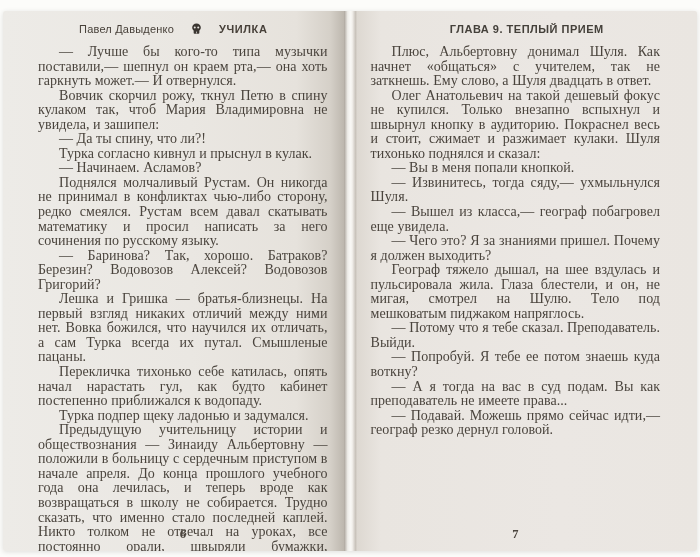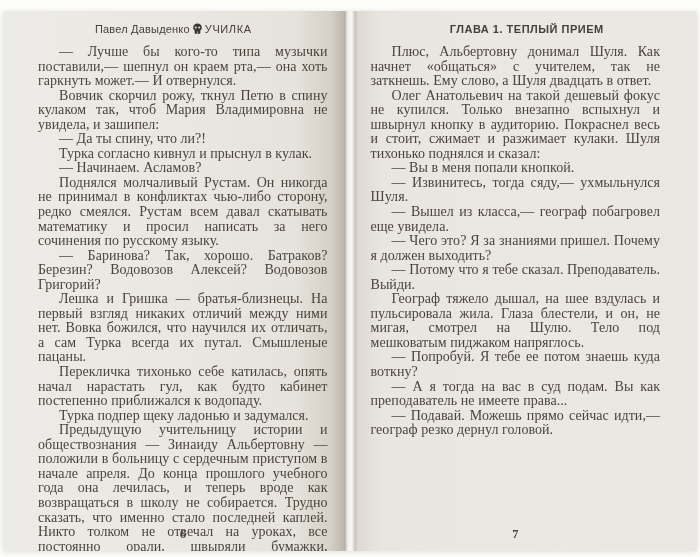--- a/index.html
+++ b/index.html
@@ -37,28 +37,28 @@
   .gutter {
     width: 13px;
     background: linear-gradient(to right, #aba49b 0%, #eeece8 28%, #f9f8f5 48%, #f4f2ee 62%, #c9c3bb 88%, #d9d4cd 100%);
   }
 
   .page-header {
     margin-top: 11px;
     display: flex;
     align-items: center;
     justify-content: center;
-    gap: 2px;
+    gap: 17px;
     font-family: "Liberation Sans", sans-serif;
     font-size: 11px;
     color: #474039;
     height: 14px;
   }
   .page-header .author { font-weight: 400; letter-spacing: 0.2px; }
-  .page-header .title  { font-weight: 400; letter-spacing: 0.6px; }
+  .page-header .title  { font-weight: 700; letter-spacing: 0.6px; }
   .page-header.chapter span { font-weight: 700; letter-spacing: 0.5px; color: #44403a; }
 
   .ornament { display: inline-flex; align-items: center; }
 
   .body-text {
     margin-top: 9px;
     text-align: justify;
     font-size: 14px;
     line-height: 14.55px;
     color: #4a443d;
@@ -113,31 +113,31 @@
           <p>Турка подпер щеку ладонью и задумался.</p>
           <p>Предыдущую учительницу истории и обществознания — Зинаиду Альбертовну — положили в больницу с сердечным приступом в начале апреля. До конца прошлого учебного года она лечилась, и теперь вроде как возвращаться в школу не собирается. Трудно сказать, что именно стало последней каплей. Никто толком не отвечал на уроках, все постоянно орали, швыряли бумажки, выковыривали комки земли из горшков и бросались друг в друга. Бесились, в общем.</p>
         </div>
       <div class="page-number">6</div>
     </section>
 
     <div class="gutter"></div>
 
     <section class="page right">
       <header class="page-header chapter">
-        <span>ГЛАВА 1. ТЕПЛЫЙ ПРИЕМ</span>
+        <span>ГЛАВА 9. ТЕПЛЫЙ ПРИЕМ</span>
       </header>
       <div class="body-text" lang="ru">
           <p>Плюс, Альбертовну донимал Шуля. Как начнет «общаться» с учителем, так не заткнешь. Ему слово, а Шуля двадцать в ответ.</p>
           <p>Олег Анатольевич на такой дешевый фокус не купился. Только внезапно вспыхнул и швырнул кнопку в аудиторию. Покраснел весь и стоит, сжимает и разжимает кулаки. Шуля тихонько поднялся и сказал:</p>
           <p>— Вы в меня попали кнопкой.</p>
           <p>— Извинитесь, тогда сяду,— ухмыльнулся Шуля.</p>
           <p>— Вышел из класса,— географ побагровел еще увидела.</p>
           <p>— Чего это? Я за знаниями пришел. Почему я должен выходить?</p>
+          <p>Географ тяжело дышал, на шее вздулась и пульсировала жила. Глаза блестели, и он, не мигая, смотрел на Шулю. Тело под мешковатым пиджаком напряглось.</p>
           <p>— Потому что я тебе сказал. Преподаватель. Выйди.</p>
-          <p>Географ тяжело дышал, на шее вздулась и пульсировала жила. Глаза блестели, и он, не мигая, смотрел на Шулю. Тело под мешковатым пиджаком напряглось.</p>
           <p>— Попробуй. Я тебе ее потом знаешь куда воткну?</p>
           <p>— А я тогда на вас в суд подам. Вы как преподаватель не имеете права...</p>
           <p>— Подавай. Можешь прямо сейчас идти,— географ резко дернул головой.</p>
         </div>
       <div class="page-number">7</div>
     </section>
 
   </div>
 </div>
 

